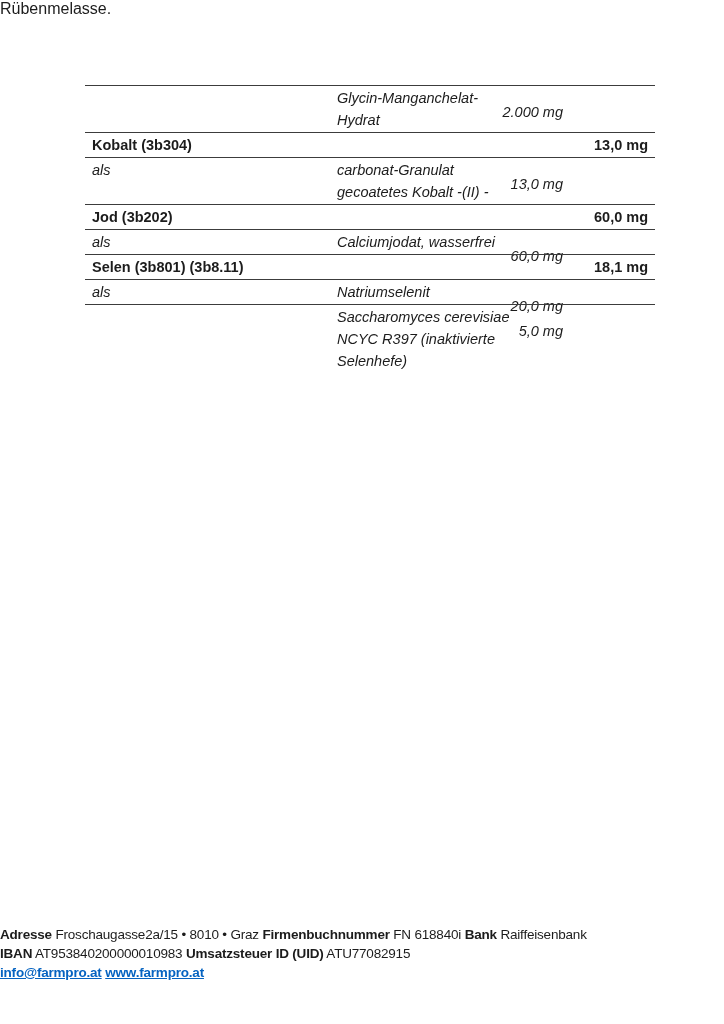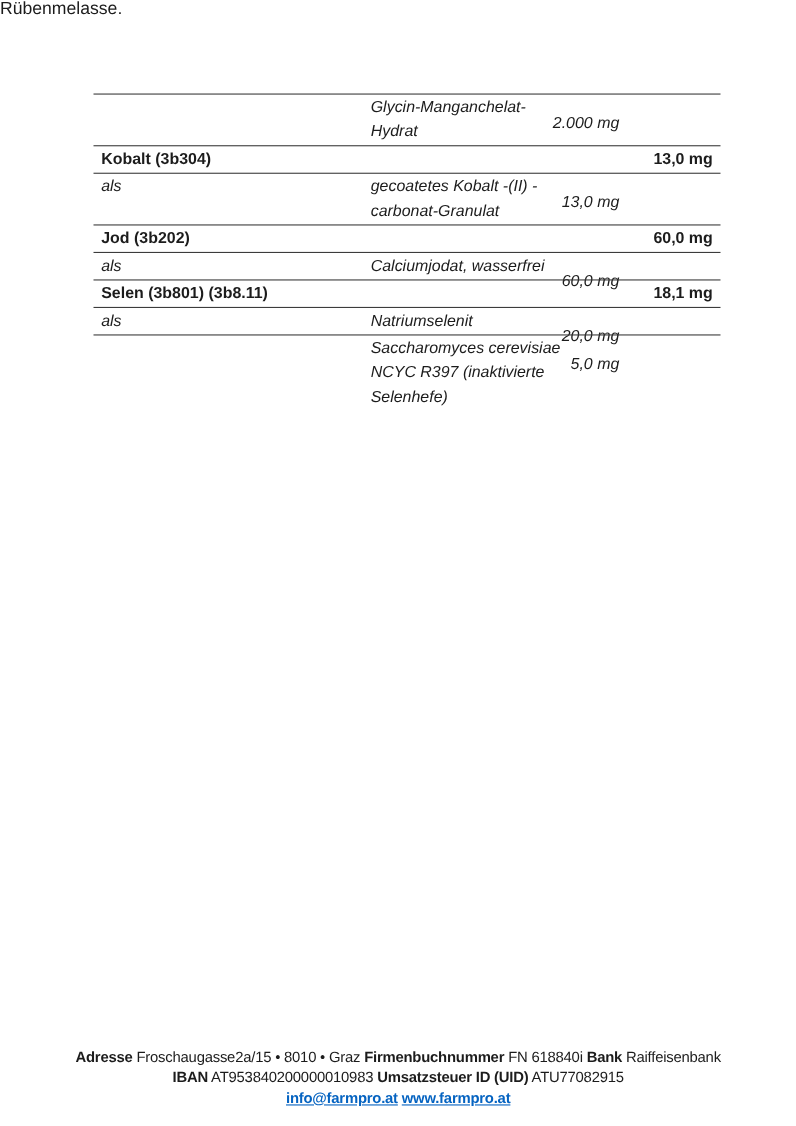--- a/index.html
+++ b/index.html
@@ -30,22 +30,22 @@
   .composition{
     position:absolute; left:85px; top:437px; width:600px; margin:0;
     font-size:13.5px; letter-spacing:-0.35px; line-height:25px;
   }
   .comp-label{
     color:var(--clabel); text-decoration:underline;
     text-decoration-color:var(--culine); text-underline-offset:2px;
   }
   
   .footer{
-    position:absolute; left:0; top:951px; width:100%;
-    text-align:center; font-size:13.5px; letter-spacing:-0.2px; line-height:19px;
+    position:absolute; left:0; top:925px; width:100%;
+    text-align:left; font-size:13.5px; letter-spacing:-0.2px; line-height:19px;
   }
   .footer-line{ white-space:nowrap; }
   .footer .b{ font-weight:bold; }
   .footer a{ color:var(--link); text-decoration:underline; cursor:pointer;font-weight:bold; }
 </style>
 </head>
 <body>
 
 <div class="page">
 
@@ -61,22 +61,22 @@
       </div>
       <div class="trow main">
         <span class="c1">Kobalt (3b304)</span>
         <div class="c2"></div>
         <span class="c3"></span>
         <span class="c4">13,0 mg</span>
       </div>
       <div class="trow detail">
         <span class="c1">als</span>
         <div class="c2">
+          <div>carbonat-Granulat</div>
           <div>gecoatetes Kobalt -(II) -</div>
-          <div>carbonat-Granulat</div>
         </div>
         <span class="c3">13,0 mg</span>
         <span class="c4"></span>
       </div>
       <div class="trow main">
         <span class="c1">Jod (3b202)</span>
         <div class="c2"></div>
         <span class="c3"></span>
         <span class="c4">60,0 mg</span>
       </div>

